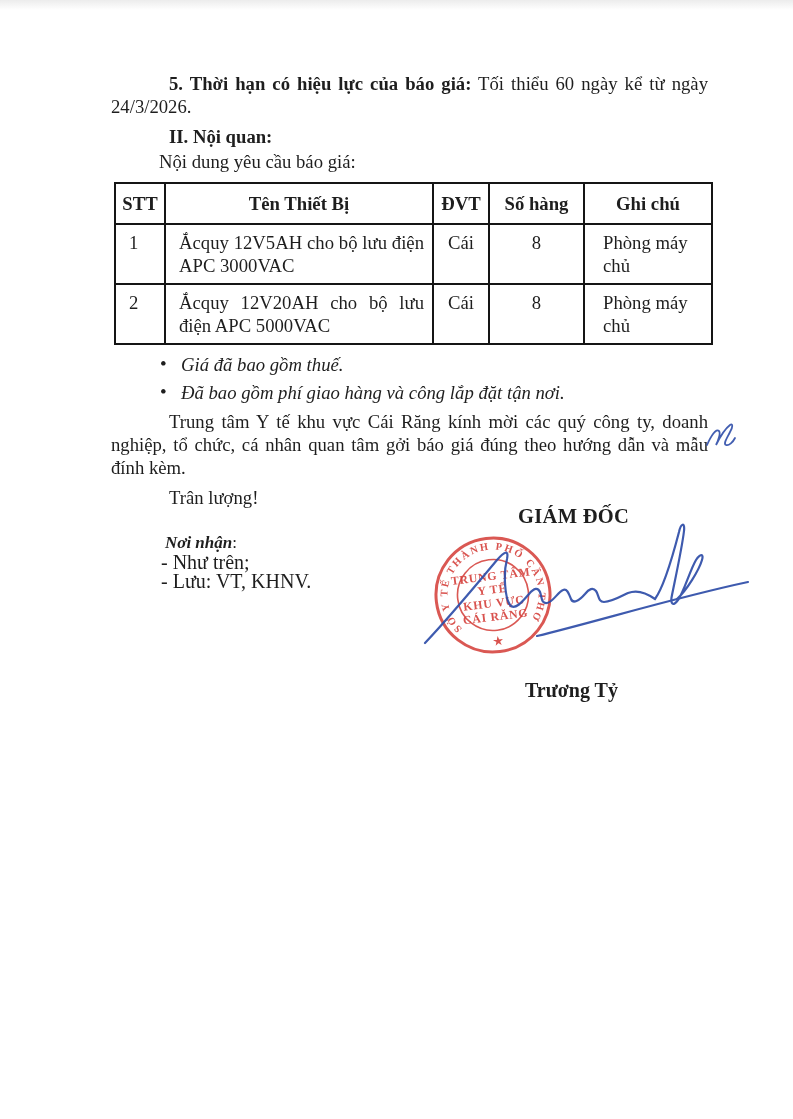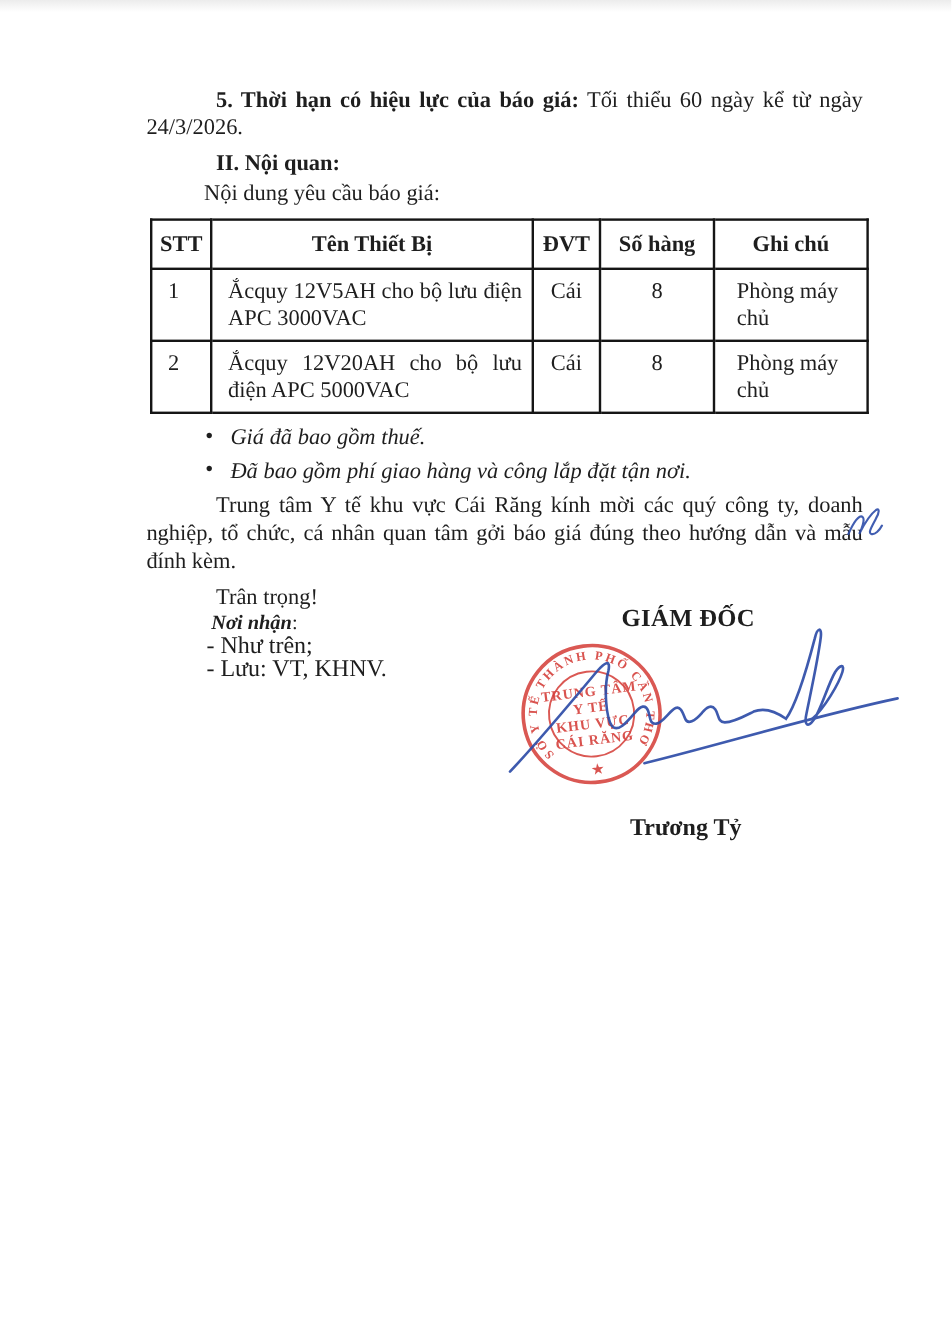--- a/index.html
+++ b/index.html
@@ -3,21 +3,21 @@
 <meta charset="utf-8">
 <style>
   html,body{margin:0;padding:0;background:#ffffff;}
   .page{
     position:relative;width:793px;height:1119px;background:#ffffff;
     font-family:"Liberation Serif","DejaVu Serif",serif;
     color:#1e1e1e;font-size:18.7px;overflow:hidden;
   }
   .scan-shade{position:absolute;top:0;left:0;right:0;height:10px;
     background:linear-gradient(#ececec,rgba(255,255,255,0));}
-  .content{position:absolute;left:122px;top:72px;width:597px;}
+  .content{position:absolute;left:111px;top:72px;width:597px;}
   p{margin:0;line-height:23px;}
   .justify{text-align:justify;}
   .indent{text-indent:58px;}
   .bold{font-weight:bold;}
   .h2{margin-top:7px;font-weight:bold;}
   .intro{margin-top:2px;}
   
   table.quote{border-collapse:collapse;margin:9px 0 0 3px;table-layout:fixed;width:597px;}
   table.quote td,table.quote th{border:2px solid #151515;line-height:23px;vertical-align:top;}
   table.quote th{font-weight:bold;text-align:center;padding:8px 2px;vertical-align:middle;}
@@ -27,21 +27,21 @@
   td.c-gc{padding:6px 18px;text-align:left;border-radius:20px;}
   
   ul.bullets{margin:8px 0 0 0;padding:0;list-style:none;}
   ul.bullets li{position:relative;padding-left:70px;line-height:23px;font-style:italic;}
   ul.bullets li + li{margin-top:5px;}
   ul.bullets li::before{content:"\2022";position:absolute;left:49px;top:-1px;
     font-style:normal;font-size:19px;}
   .closing{margin-top:6px;}
   .regards{margin-top:7px;}
   
-  .recipients{}
+  .recipients{margin-top:24px;}
   .recipients .label{margin-left:54px;font-size:17px;line-height:20px;}
   .recipients .label .bi{font-weight:bold;font-style:italic;}
   .recipients .item{margin-left:50px;font-size:20px;line-height:19px;}
   
   .director-title{position:absolute;left:518px;top:504px;font-size:20.5px;
     font-weight:bold;letter-spacing:.3px;line-height:24px;}
   .signer-name{position:absolute;left:525px;top:678px;font-size:20px;
     font-weight:bold;line-height:24px;}
   .stamp-svg{position:absolute;left:418px;top:520px;transform:rotate(-7deg);}
   .sig-svg{position:absolute;left:415px;top:500px;}
@@ -94,21 +94,21 @@
     </tbody>
       </table>
 
     <ul class="bullets">
       <li>Giá đã bao gồm thuế.</li>
       <li>Đã bao gồm phí giao hàng và công lắp đặt tận nơi.</li>
     </ul>
 
     <p class="closing justify indent">Trung tâm Y tế khu vực Cái Răng kính mời các quý công ty, doanh nghiệp, tổ chức, cá nhân quan tâm gởi báo giá đúng theo hướng dẫn và mẫu đính kèm.</p>
 
-    <p class="regards indent">Trân trọng!</p>
+    <p class="regards indent">Trân lượng!</p>
 
     <div class="recipients">
       <p class="label"><span class="bi">Nơi nhận</span><span>:</span></p>
       <p class="item">- Như trên;</p>
       <p class="item">- Lưu: VT, KHNV.</p>
     </div>
   </div>
 
   <div class="director-title">GIÁM ĐỐC</div>
 

